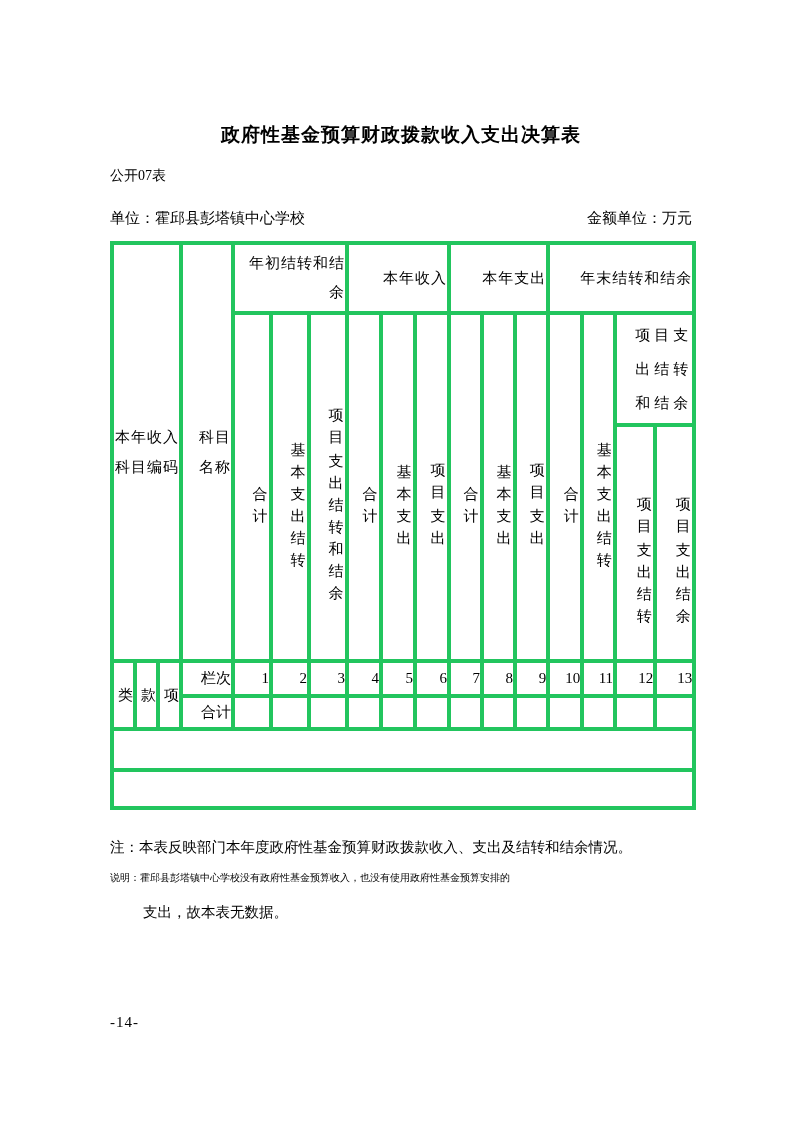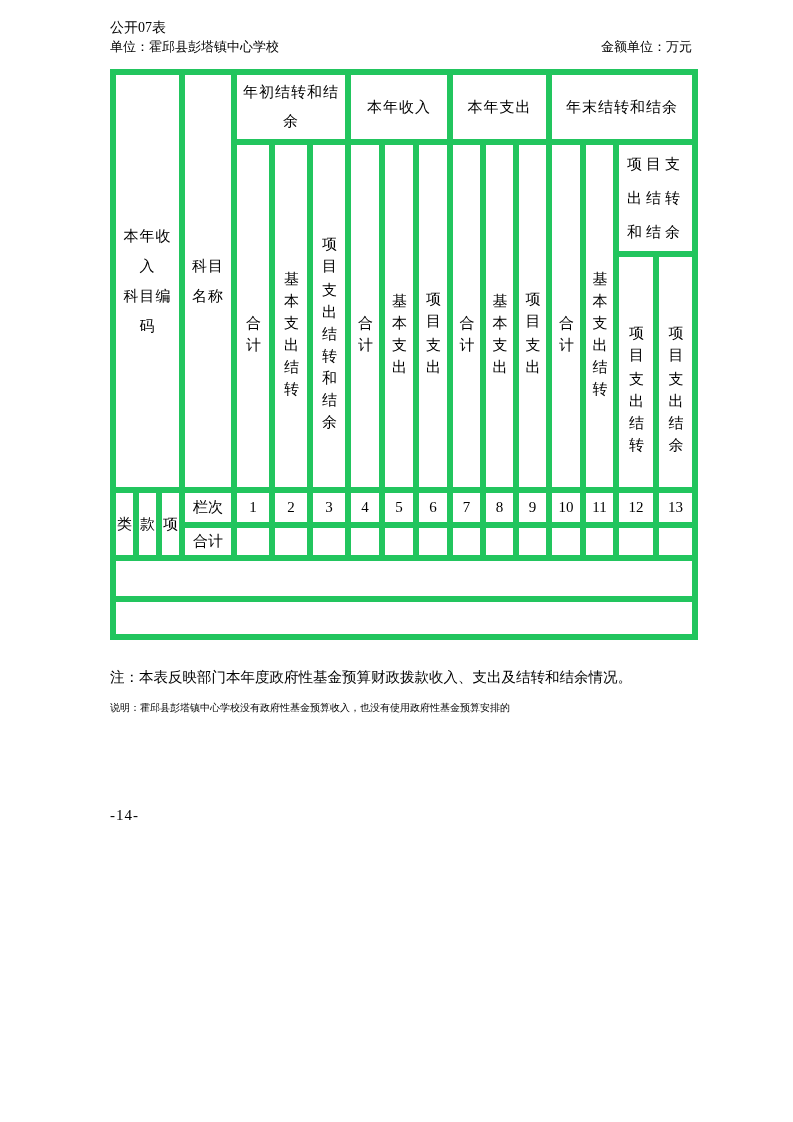--- a/index.html
+++ b/index.html
@@ -7,25 +7,25 @@
   body { font-family: "Liberation Serif", "DejaVu Serif", serif; color: #000; }
   .page { position: relative; width: 793px; height: 1122px; background: #fff; margin: 0 auto; overflow: hidden; }
   .content { position: absolute; left: 110px; top: 0; width: 582px; }
 
   .title {
     margin-top: 122px; text-align: center;
     font-family: "Liberation Sans", "DejaVu Sans", sans-serif;
     font-weight: bold; font-size: 19px; letter-spacing: 1px;
   }
   .formno { margin-top: 19px; font-size: 14px; }
-  .unitrow { margin-top: 1px; display: flex; justify-content: space-between; font-size: 13px; }
+  .unitrow { margin-top: 24px; display: flex; justify-content: space-between; font-size: 15px; }
 
   table.fund { margin-top: 13px; width: 582px; border-collapse: collapse; table-layout: fixed; }
   table.fund td {
-    border: 6px solid #22c55e; text-align: center; vertical-align: middle;
+    border: 4px solid #22c55e; text-align: right; vertical-align: middle;
     font-size: 15px; padding: 0; overflow: hidden;
   }
   tr.r1 { height: 70px; }
   tr.r2 { height: 112px; }
   tr.r3 { height: 236px; }
   tr.r4 { height: 35px; }
   tr.r5 { height: 33px; }
   tr.r6 { height: 41px; }
   tr.r7 { height: 38px; }
 
@@ -46,20 +46,21 @@
   .explain1 { margin-top: 14px; font-size: 10px; }
   .explain2 { margin-top: 18px; margin-left: 33px; font-size: 14.5px; }
   .pagenum { margin-top: 92px; text-align: left; font-size: 15px; letter-spacing: 1px; }
 </style>
 </head>
 <body>
 
 <div class="page">
   <div class="content">
 
+    <div class="title">政府性基金预算财政拨款收入支出决算表</div>
     <div class="formno">公开07表</div>
 
     <div class="unitrow">
       <span>单位：霍邱县彭塔镇中心学校</span>
       <span>金额单位：万元</span>
     </div>
 
     <table class="fund">
       <colgroup>
         <col style="width:23px">
@@ -158,16 +159,17 @@
         <td colspan="17"></td>
       </tr>
       <tr class="r7">
         <td colspan="17"></td>
       </tr>
     </tbody>
       </table>
 
     <div class="note">注：本表反映部门本年度政府性基金预算财政拨款收入、支出及结转和结余情况。</div>
     <div class="explain1">说明：霍邱县彭塔镇中心学校没有政府性基金预算收入，也没有使用政府性基金预算安排的</div>
+    <div class="explain2">支出，故本表无数据。</div>
     <div class="pagenum">-14-</div>
 
   </div>
 </div>
 
 </body></html>

